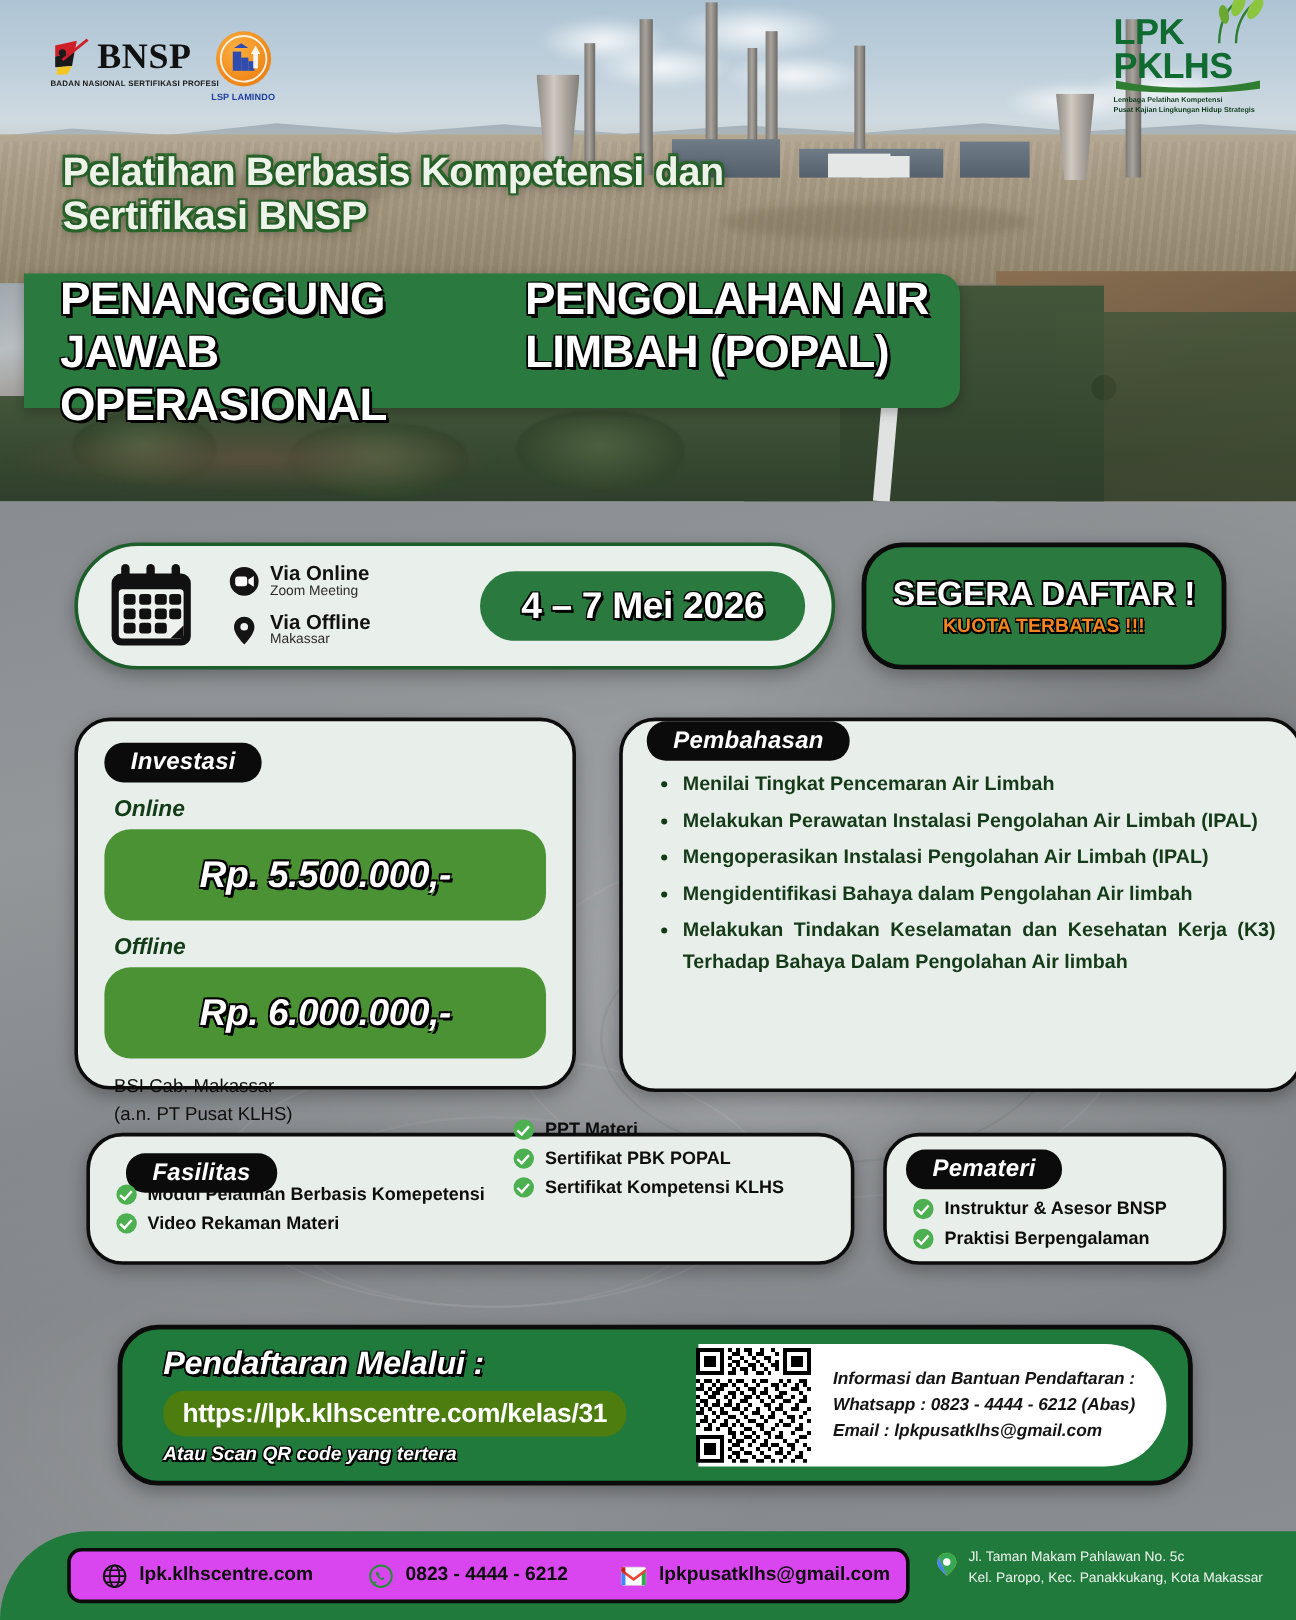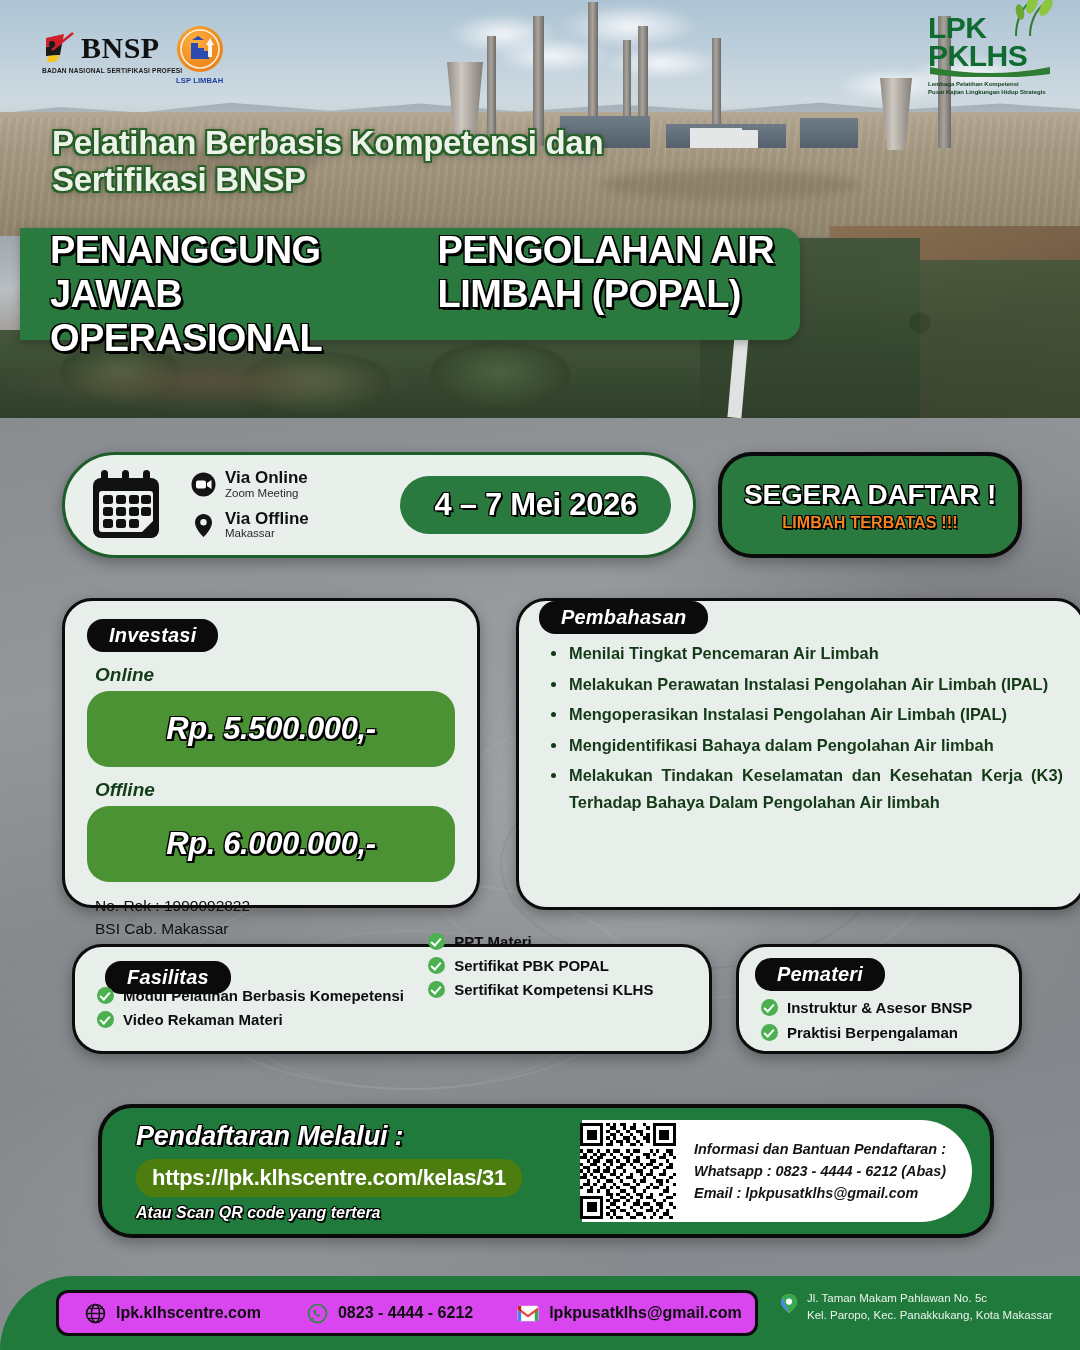--- a/index.html
+++ b/index.html
@@ -407,21 +407,21 @@
         <svg width="46" height="46" viewBox="0 0 46 46" style="position:absolute;left:0;top:0;">
           <circle cx="23" cy="23" r="19" fill="none" stroke="#fff" stroke-width="1.6" opacity=".85"></circle>
           <rect x="14" y="17" width="7" height="16" fill="#2e4bb0"></rect>
           <rect x="21" y="22" width="6" height="11" fill="#2e4bb0"></rect>
           <rect x="27" y="25" width="5" height="8" fill="#2e4bb0"></rect>
           <path d="M15 14 h12 l-6 -4 z" fill="#2e4bb0"></path>
           <path d="M33 12 l4 7 h-8 z" fill="#fff" opacity=".9"></path>
           <rect x="31" y="18" width="4" height="13" fill="#fff" opacity=".9"></rect>
         </svg>
       </div>
-      <div class="lamindo-sub">LSP LIMBAH</div>
+      <div class="lamindo-sub">LSP LAMINDO</div>
     </div>
 
     <div class="lpk">
       <div style="position:relative;">
         <svg width="58" height="40" viewBox="0 0 58 40" style="position:absolute;right:-4px;top:-16px;">
           <path d="M12 38 C12 22 18 10 26 4" stroke="#2f7d32" stroke-width="2" fill="none"></path>
           <path d="M26 38 C26 24 32 12 40 6" stroke="#2f7d32" stroke-width="2" fill="none"></path>
           <ellipse cx="28" cy="6" rx="5" ry="10" fill="#8cc63f" transform="rotate(22 28 6)"></ellipse>
           <ellipse cx="42" cy="9" rx="5" ry="10" fill="#8cc63f" transform="rotate(32 42 9)"></ellipse>
           <ellipse cx="16" cy="14" rx="4" ry="8" fill="#6aa832" transform="rotate(-12 16 14)"></ellipse>
@@ -499,35 +499,34 @@
       </div>
     </div>
   </div>
   <div class="date-pill">
     <span class="date-txt">4 – 7 Mei 2026</span>
   </div>
 </div>
 
 <div class="card segera">
   <div class="segera-main">SEGERA DAFTAR !</div>
-  <div class="segera-sub">LIMBAH TERBATAS !!!</div>
+  <div class="segera-sub">KUOTA TERBATAS !!!</div>
 </div>
 
 <div class="card investasi">
   <span class="pill-label">Investasi</span>
   <div class="inv-tier">Online</div>
   <div class="price-pill">
     <span class="price-txt">Rp. 5.500.000,-</span>
   </div>
   <div class="inv-tier">Offline</div>
   <div class="price-pill">
     <span class="price-txt">Rp. 6.000.000,-</span>
   </div>
   <div class="bank">
-    <div>No. Rek : 1990092822</div>
     <div>BSI Cab. Makassar</div>
     <div>(a.n. PT Pusat KLHS)</div>
   </div>
 </div>
 
 <div class="card pembahasan">
   <span class="pill-label">Pembahasan</span>
   <ul class="topics">
     <li>Menilai Tingkat Pencemaran Air Limbah</li>
     <li>Melakukan Perawatan Instalasi Pengolahan Air Limbah (IPAL)</li>

